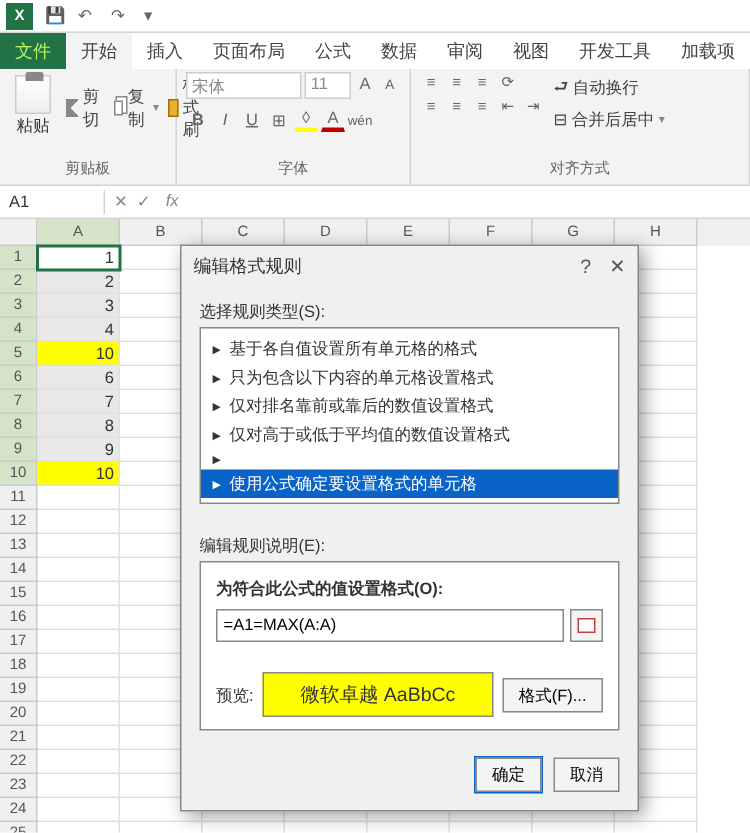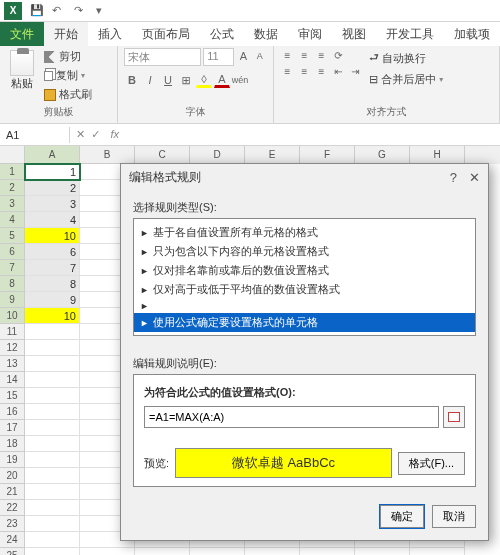--- a/index.html
+++ b/index.html
@@ -15,21 +15,21 @@
   .tab.file { background: #217346; color: #bef264; }
   .tab.active { background: #f3f3f3; }
   
   .ribbon { height: 78px; background: #f3f3f3; border-bottom: 1px solid #d4d4d4; display: flex; }
   .rgroup { border-right: 1px solid #d4d4d4; padding: 2px 6px; display: flex; flex-direction: column; justify-content: space-between; }
   .rgroup-label { font-size: 10px; color: #666; text-align: center; padding-bottom: 2px; }
   .rg-body { display: flex; gap: 4px; align-items: flex-start; flex: 1; }
   .paste-big { display: flex; flex-direction: column; align-items: center; padding: 2px 4px; }
   .paste-glyph { width: 24px; height: 26px; background: linear-gradient(#fff,#eee); border: 1px solid #ccc; position: relative; }
   .paste-glyph::before { content: ""; position: absolute; top: -3px; left: 6px; width: 12px; height: 6px; background: #888; border-radius: 2px 2px 0 0; }
-  .small-btns { display: flex; flex-direction: column; gap: 2px; font-size: 11px; color: #444; justify-content: center; }
+  .small-btns { display: flex; flex-direction: row; gap: 2px; font-size: 11px; color: #444; justify-content: center; }
   .small-btn { display: flex; align-items: center; gap: 3px; padding: 1px 2px; }
   .mini-icon { width: 12px; height: 12px; display: inline-block; }
   .cut-i { background: linear-gradient(135deg, #888 45%, transparent 46%), linear-gradient(45deg, #888 45%, transparent 46%); }
   .copy-i { border: 1px solid #888; background: #fff; box-shadow: 2px -2px 0 #fff, 2px -2px 0 1px #888; width: 9px; height: 10px; }
   .brush-i { background: #e8b030; border: 1px solid #a07010; }
   .font-sel { display: flex; gap: 2px; margin-bottom: 3px; }
   .font-box { border: 1px solid #ccc; background: #fff; height: 18px; font-size: 11px; padding: 1px 3px; color: #888; }
   .font-btns { display: flex; gap: 2px; }
   .fbtn { width: 16px; height: 16px; border: 1px solid transparent; display: flex; align-items: center; justify-content: center; font-size: 11px; color: #666; }
   .align-body { display: flex; flex-direction: column; gap: 2px; }
@@ -50,21 +50,21 @@
   .col-h.sel { background: #d5e3c8; }
   .rows { }
   .grow { display: flex; height: 16px; }
   .row-header { width: 25px; }
   .row-header.sel { background: #d5e3c8; }
   .cell { width: 55px; border-right: 1px solid #e0e0e0; border-bottom: 1px solid #e0e0e0; font-size: 11px; padding: 0 3px; display: flex; align-items: center; justify-content: flex-end; }
   .cell.sel { background: #e8e8e8; }
   .cell.active { background: #fff; outline: 2px solid #217346; outline-offset: -1px; z-index: 2; }
   .cell.hl { background: #ffff00; }
   
-  .dialog { position: absolute; left: 120px; top: 163px; width: 369px; height: 378px; background: #f0f0f0; border: 1px solid #888; box-shadow: 3px 3px 12px rgba(0,0,0,0.4); display: flex; flex-direction: column; }
+  .dialog { position: absolute; left: 120px; top: 163px; width: 306px; height: 378px; background: #f0f0f0; border: 1px solid #888; box-shadow: 3px 3px 12px rgba(0,0,0,0.4); display: flex; flex-direction: column; }
   .dlg-title { height: 26px; display: flex; align-items: center; justify-content: space-between; padding: 0 8px; font-size: 12px; }
   .dlg-x { display:flex; gap:12px; }
   .dlg-x span { font-size: 13px; color: #555; cursor: pointer; }
   .dlg-body { padding: 6px 12px 10px; flex: 1; display: flex; flex-direction: column; }
   .sec-label { font-size: 11px; margin: 4px 0 3px; }
   .rule-list { background: #fff; border: 1px solid #888; height: 118px; font-size: 11px; padding: 4px 0; }
   .rule-item { padding: 2px 6px; display: flex; align-items: center; gap: 4px; }
   .rule-item.sel { background: #0a64c8; color: #fff; }
   .ri-arrow { font-size: 9px; }
   .edit-box { background: #fff; border: 1px solid #888; flex: 1; padding: 10px 10px 8px; display: flex; flex-direction: column; }

